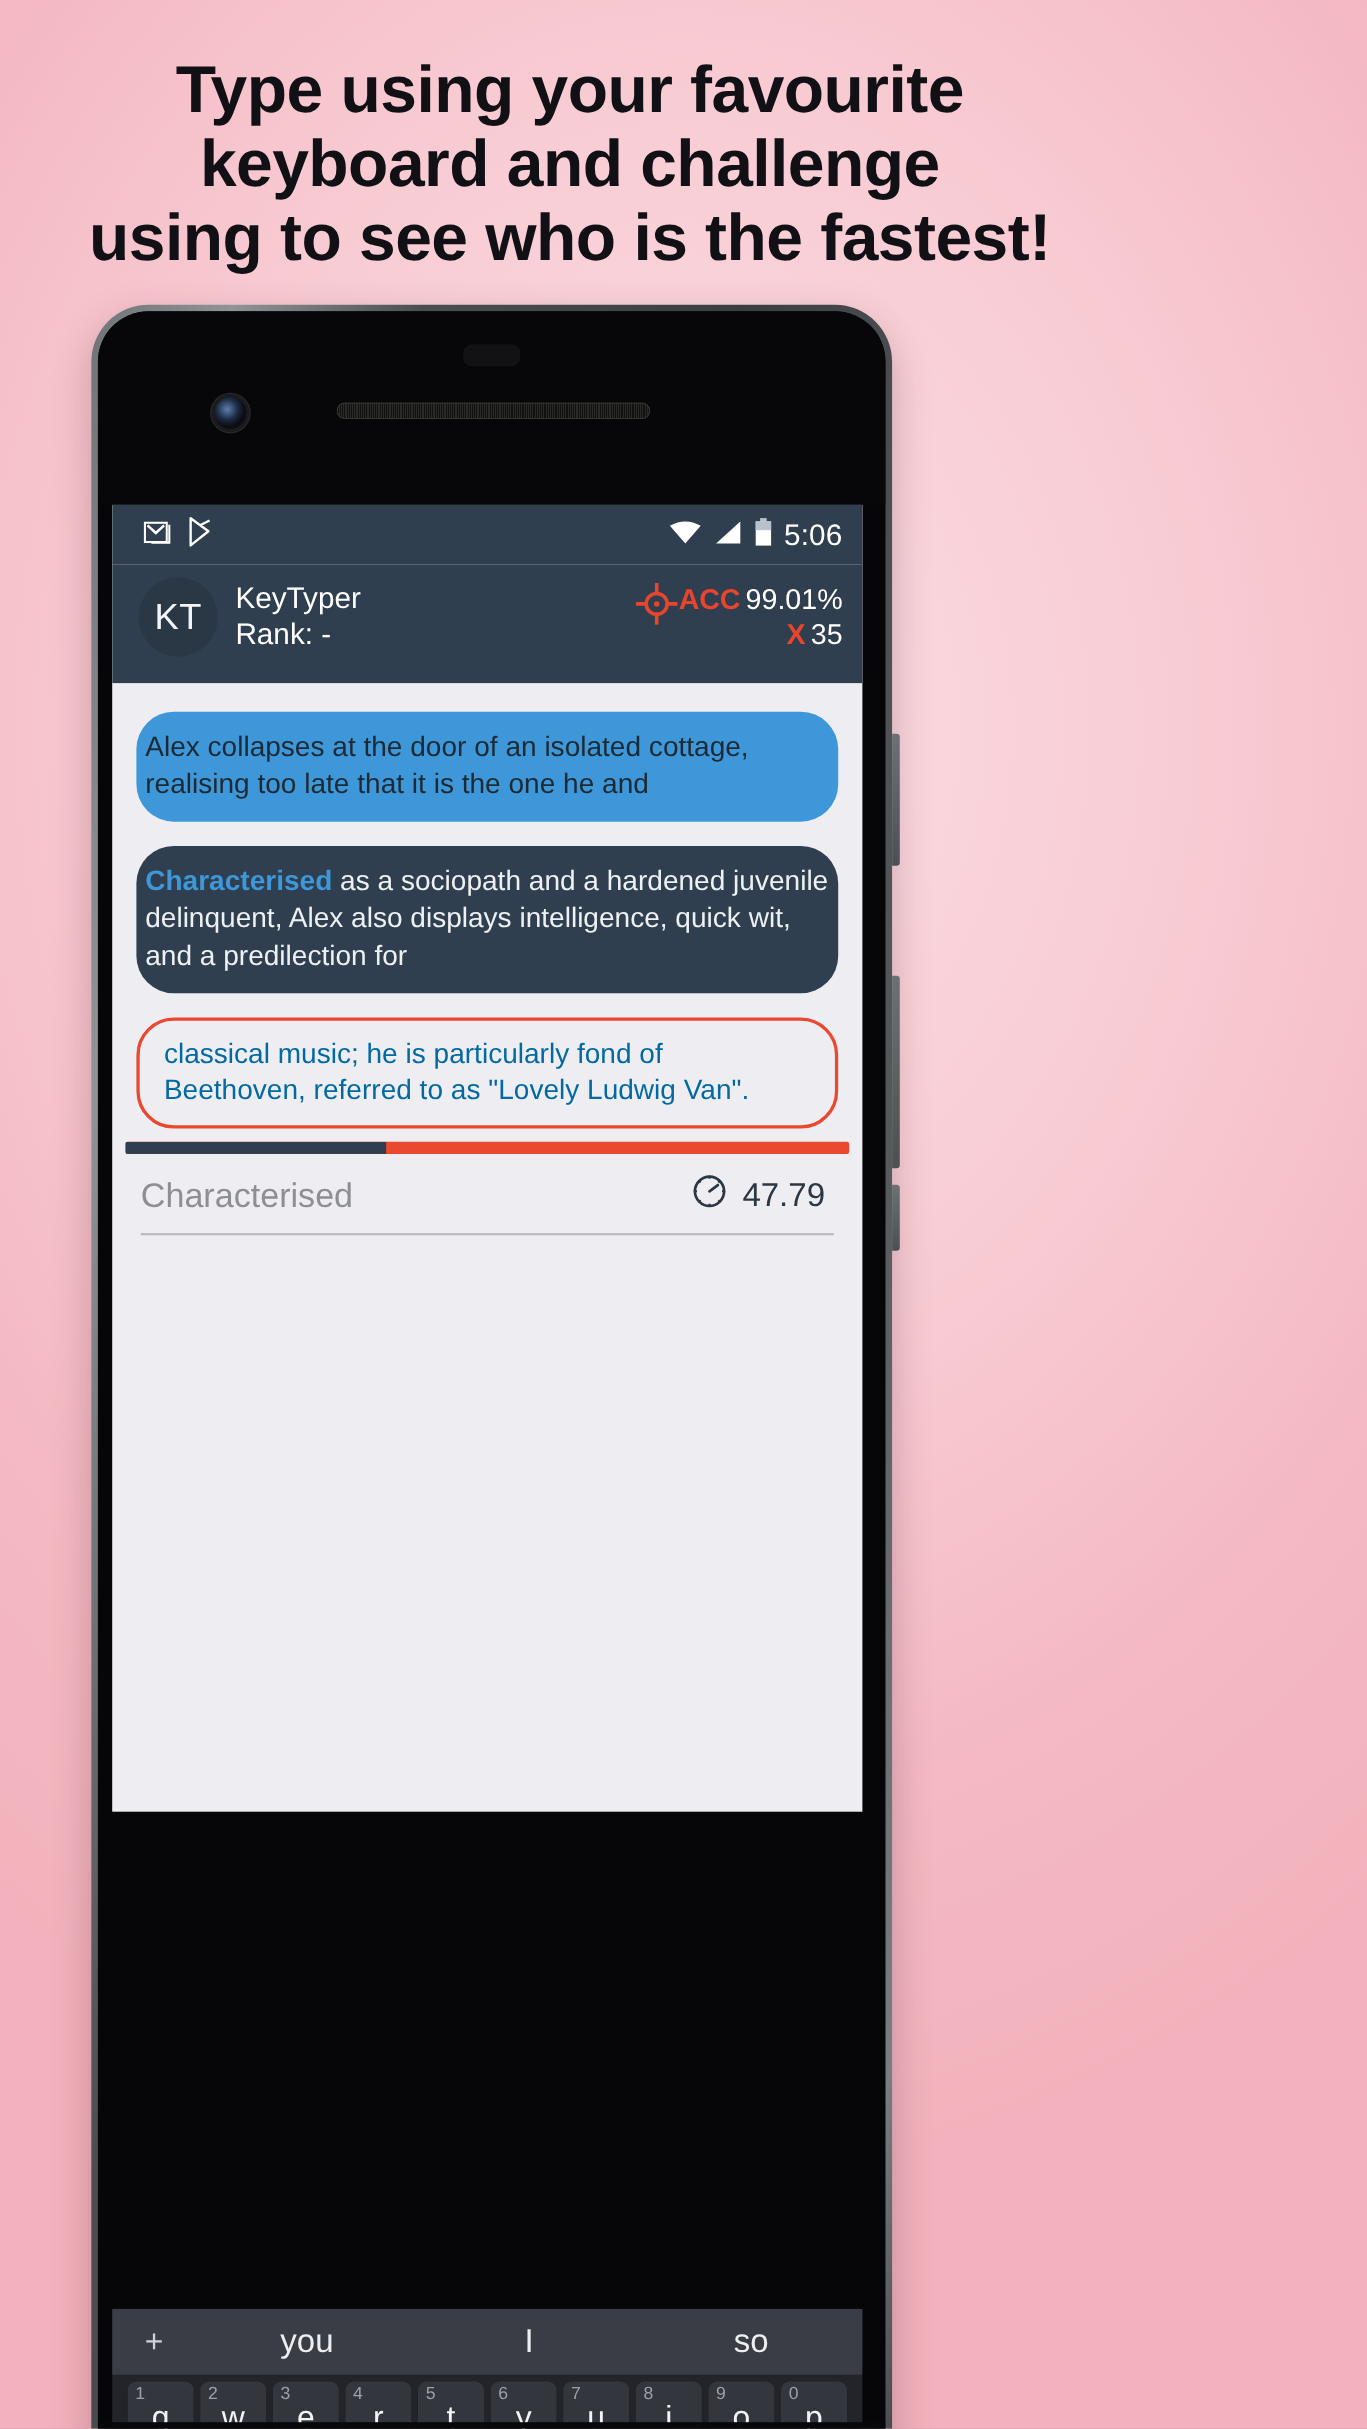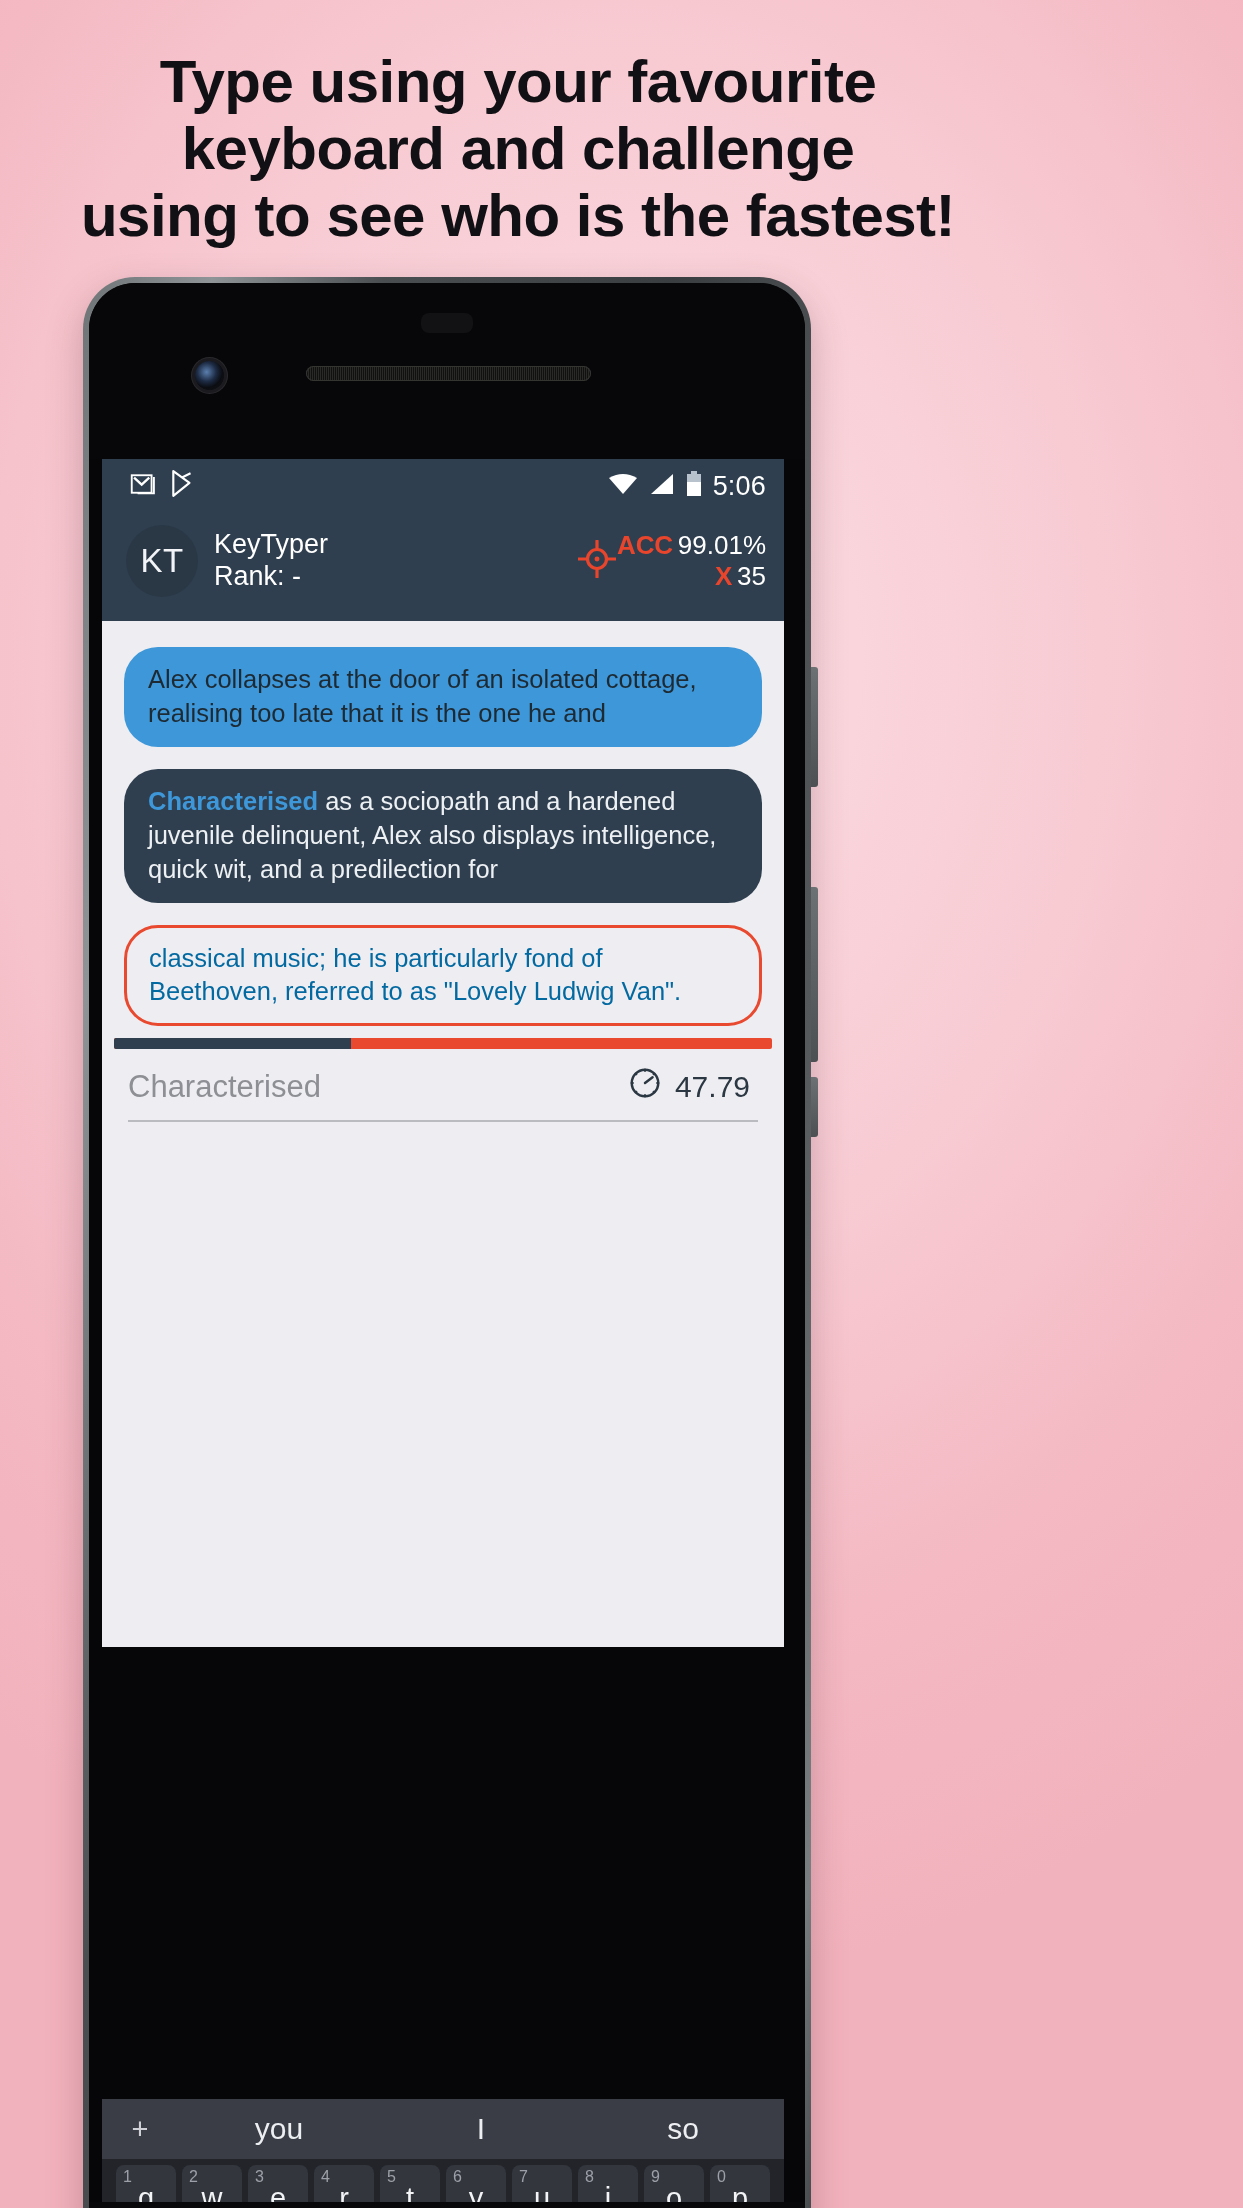--- a/index.html
+++ b/index.html
@@ -149,34 +149,34 @@
     display: flex; align-items: center; justify-content: center;
     font-size: 33px;
     letter-spacing: 0.5px;
     flex: 0 0 auto;
   }
   .id-block { margin-left: 16px; line-height: 1.18; }
   .id-name { color: #ffffff; font-size: 27px; }
   .id-rank { color: #ffffff; font-size: 27px; }
 
   .stats { margin-left: auto; display: flex; align-items: center; gap: 22px; }
-  .stat { display: flex; align-items: center; gap: 1px; }
+  .stat { display: flex; gap: 1px; }
   .stat-rows { line-height: 1.2; text-align: right; }
   .stat-row { white-space: nowrap; font-size: 26px; }
   .lbl { color: #e8452c; font-weight: 700; letter-spacing: -0.2px; }
   .val { color: #ffffff; font-weight: 400; margin-left: 5px; }
 
   
   .messages {
     padding: 26px 22px 0 22px;
     box-sizing: border-box;
   }
   .bubble {
     border-radius: 34px;
-    padding: 16px 24px;
+    padding: 16px 8px;
     margin-bottom: 22px;
     font-size: 25.5px;
     line-height: 1.33;
   }
   .bubble.blue { background: #3d97d8; color: #1d2a33; }
   .bubble.dark { background: #2f3f4f; color: #eef1f4; }
   .bubble.open {
     background: transparent;
     border: 3px solid #e8492f;
     color: #0369a1;

